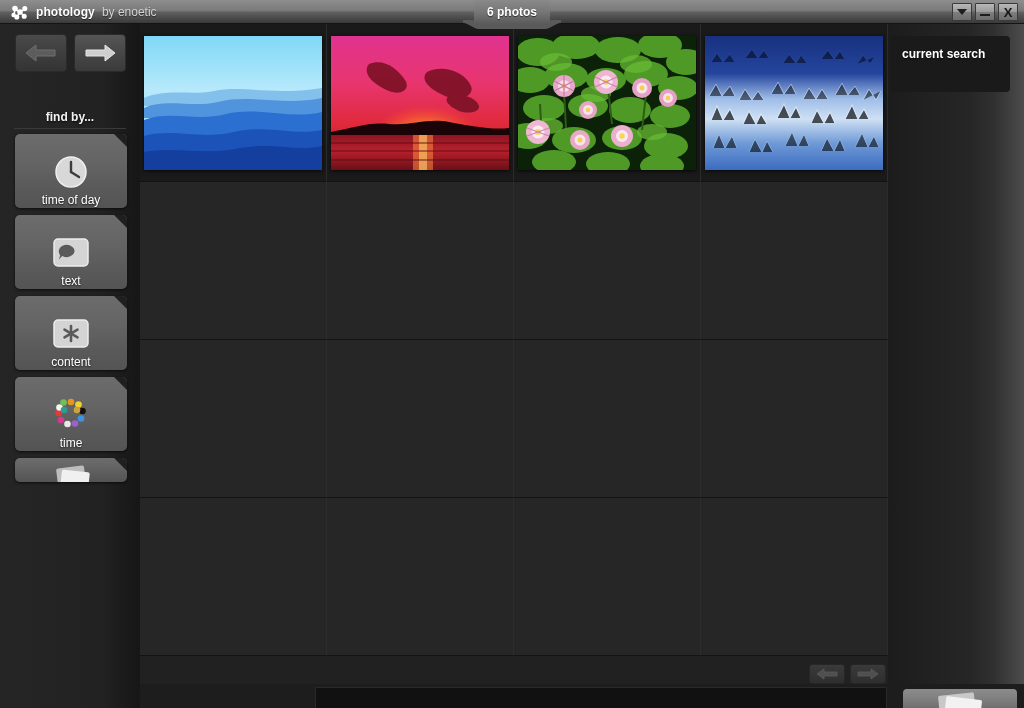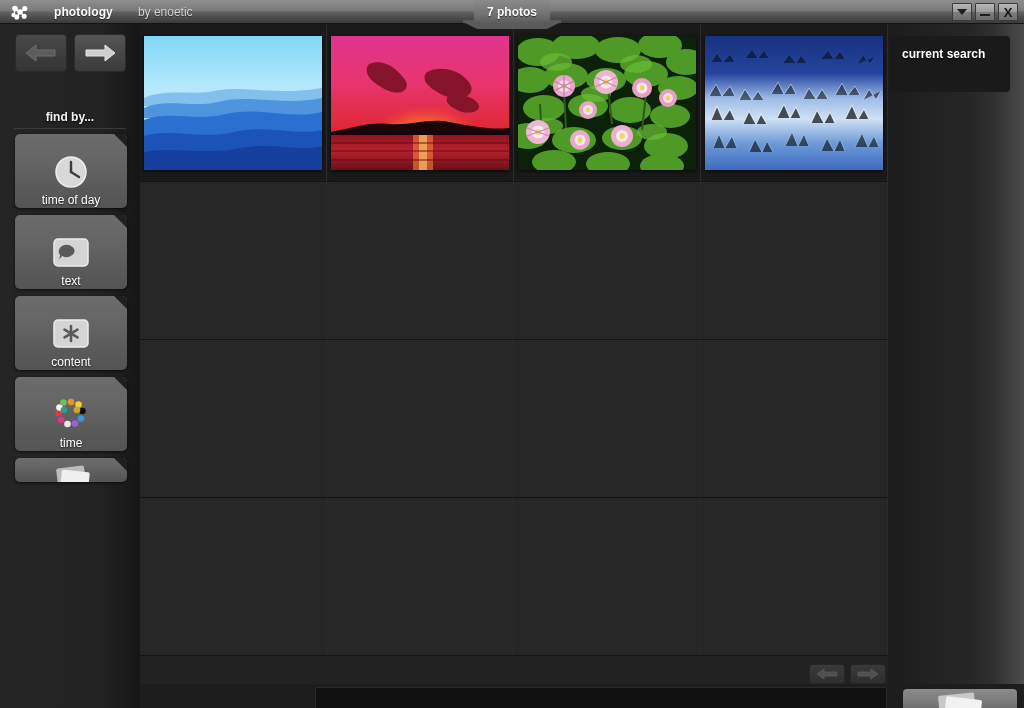--- a/index.html
+++ b/index.html
@@ -21,21 +21,21 @@
   
   .titlebar {
     position: absolute; left: 0; top: 0;
     width: 1024px; height: 24px;
     background: linear-gradient(to bottom, #8e8e8e 0%, #7a7a7a 45%, #5e5e5e 55%, #3a3a3a 100%);
     border-bottom: 1px solid #141414;
     z-index: 40;
   }
   .title-left {
     position: absolute; left: 11px; top: 0; height: 24px;
-    display: flex; align-items: center; gap: 25px;
+    display: flex; align-items: center; gap: 7px;
   }
   .logo-icon { width: 18px; height: 16px; display: block; }
   .app-title {
     font-size: 12px; font-weight: bold; color: #ffffff;
     text-shadow: 0 1px 1px rgba(0,0,0,.55);
     letter-spacing: .1px;
   }
   .app-subtitle {
     font-size: 12px; color: #d3d3d3; font-weight: normal;
     text-shadow: 0 1px 1px rgba(0,0,0,.45);
@@ -287,21 +287,21 @@
         <span class="glyph-close">X</span>
       </div>
     </div>
   </div>
 
   <svg class="tab-skirt" viewBox="0 0 98 9">
     <path d="M0,0 L98,0 L98,3 C92,3 88,9 82,9 L16,9 C10,9 6,3 0,3 Z" fill="#5a5a5a"></path>
   </svg>
 
   <div class="photos-tab">
-    <span class="photos-tab-label">7 photos</span>
+    <span class="photos-tab-label">6 photos</span>
   </div>
 
   <div class="sidebar">
 
     <div class="nav-arrows">
       <div class="navbtn">
         <svg class="arrow-svg" width="34" height="20" viewBox="0 0 34 20">
           <path d="M12,2 L12,7 L31,7 L31,13 L12,13 L12,18 L2,10 Z" fill="#5c5c5c" stroke="#6e6e6e" stroke-width="1"></path>
         </svg>
       </div>

